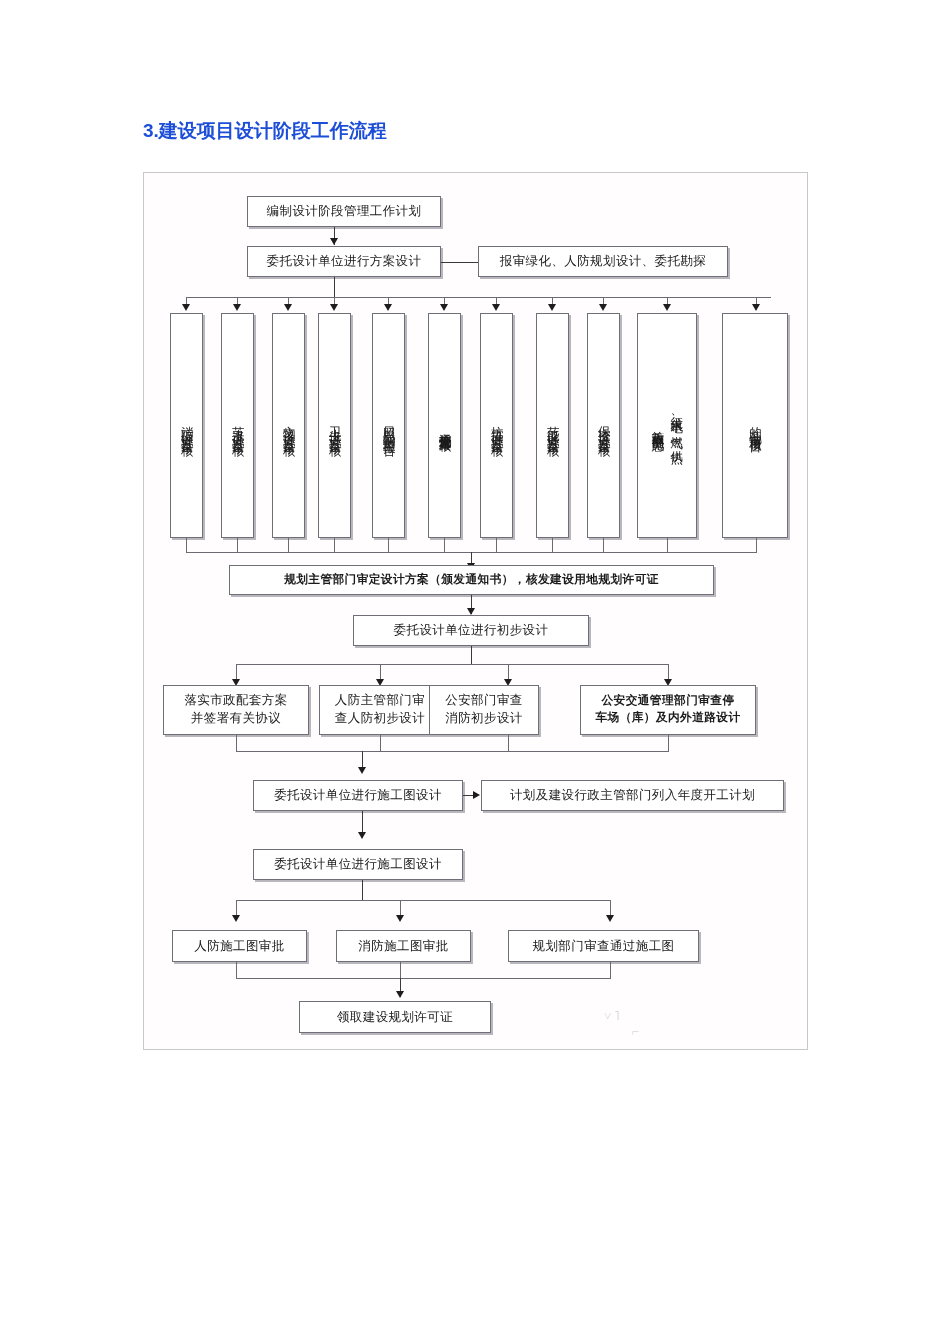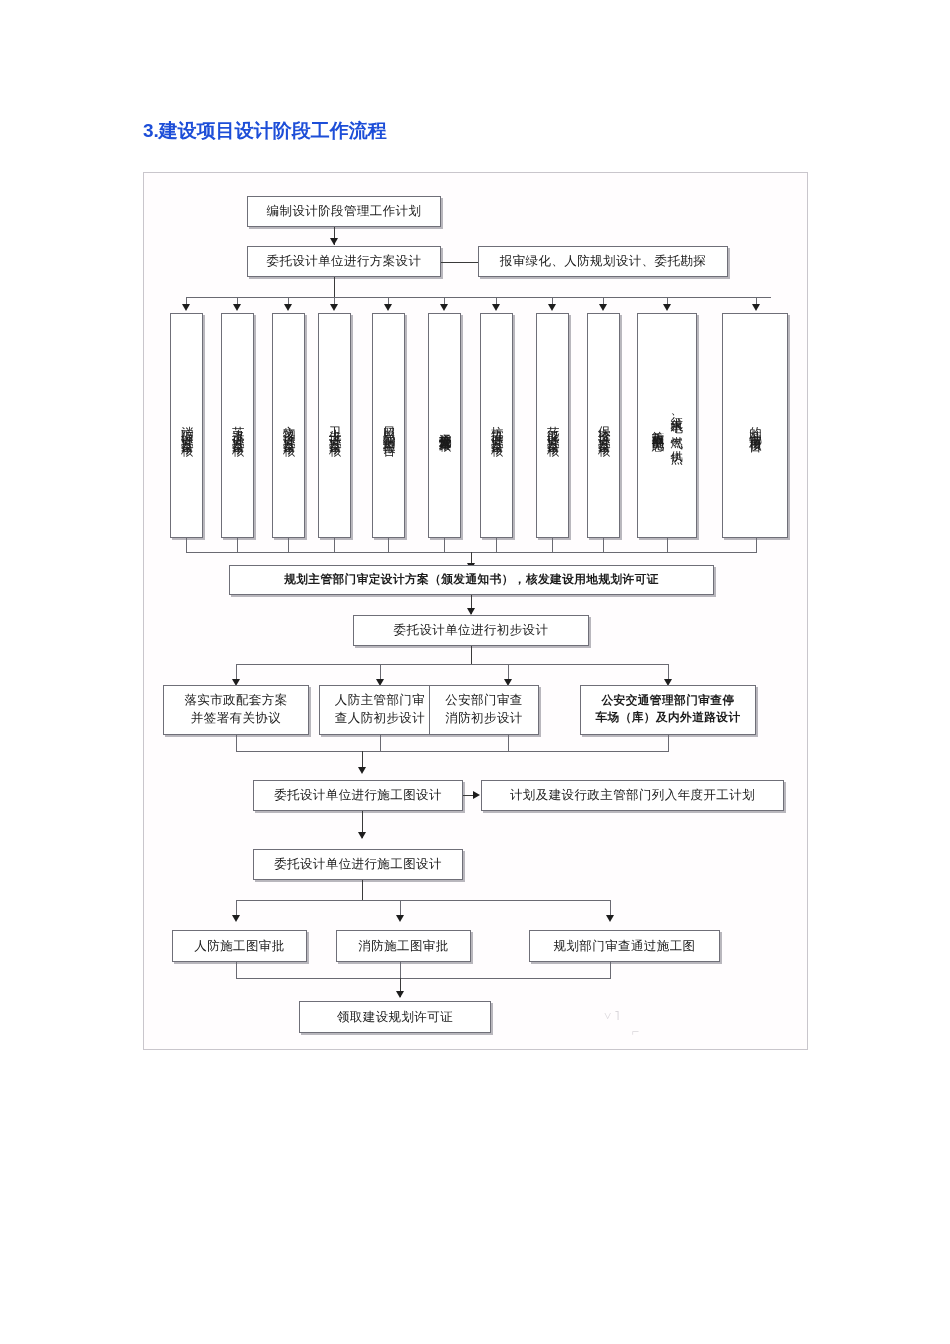--- a/index.html
+++ b/index.html
@@ -294,21 +294,21 @@
 
   <div class="ln-v ln-thin" style="left:610px; top:900px; height:19px;"></div>
   <div class="arrow-d" style="left:606px; top:915px;"></div>
 
   <div class="fbox" style="left:172px; top:930px; width:135px; height:32px;">
     <span>人防施工图审批</span>
   </div>
   <div class="fbox" style="left:336px; top:930px; width:135px; height:32px;">
     <span>消防施工图审批</span>
   </div>
-  <div class="fbox" style="left:508px; top:930px; width:191px; height:32px;margin-left:21px;">
+  <div class="fbox" style="left:508px; top:930px; width:191px; height:32px;">
     <span>规划部门审查通过施工图</span>
   </div>
 
   <div class="ln-v ln-thin" style="left:236px; top:962px; height:17px;"></div>
   <div class="ln-v ln-thin" style="left:400px; top:962px; height:17px;"></div>
   <div class="ln-v ln-thin" style="left:610px; top:962px; height:17px;"></div>
   <div class="ln-h ln-thin" style="left:236px; top:978px; width:374px;"></div>
 
   <div class="ln-v" style="left:400px; top:978px; height:19px;"></div>
   <div class="arrow-d" style="left:396px; top:991px;"></div>

